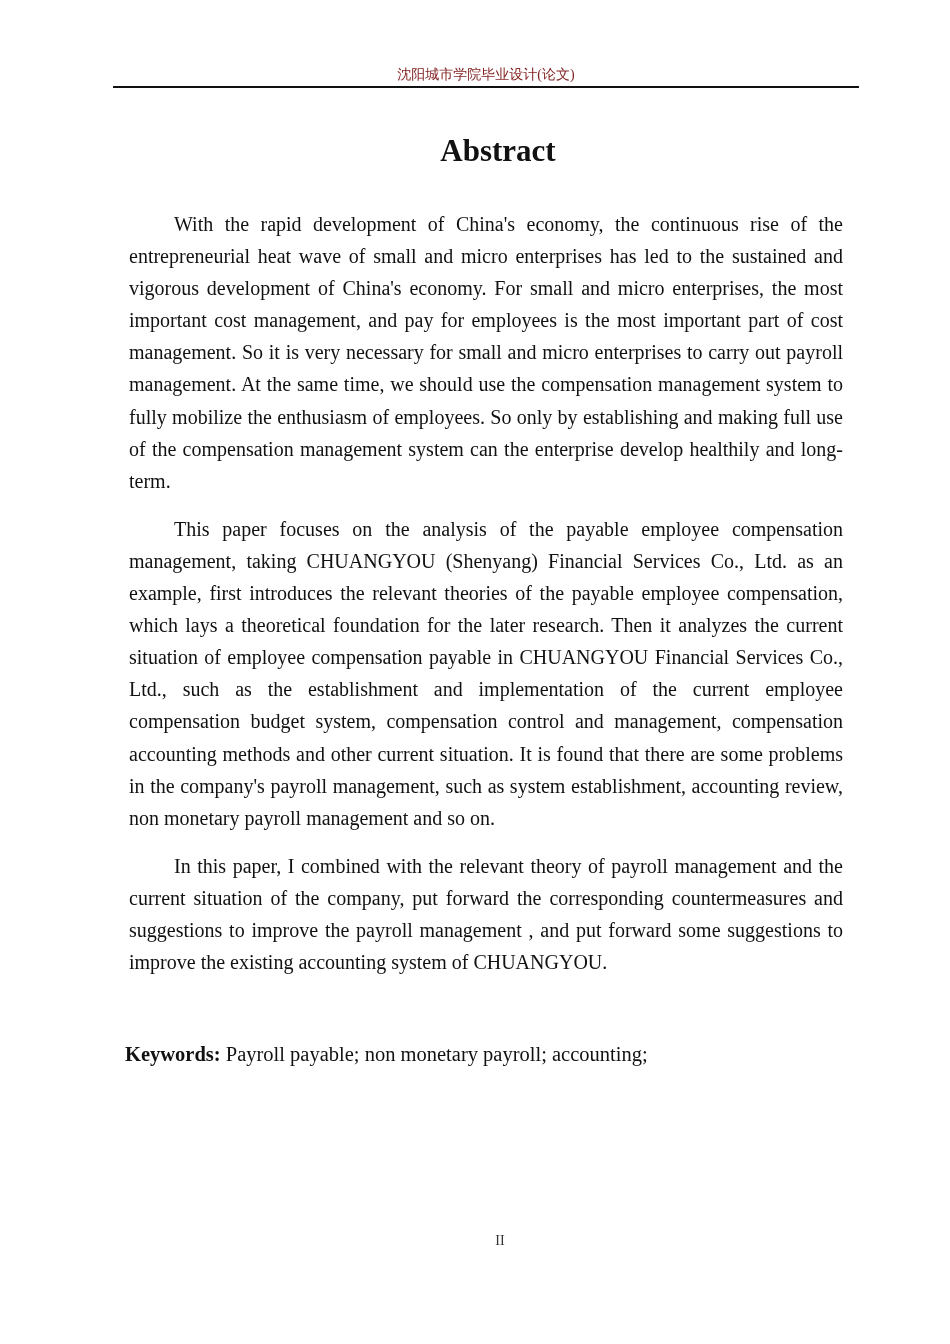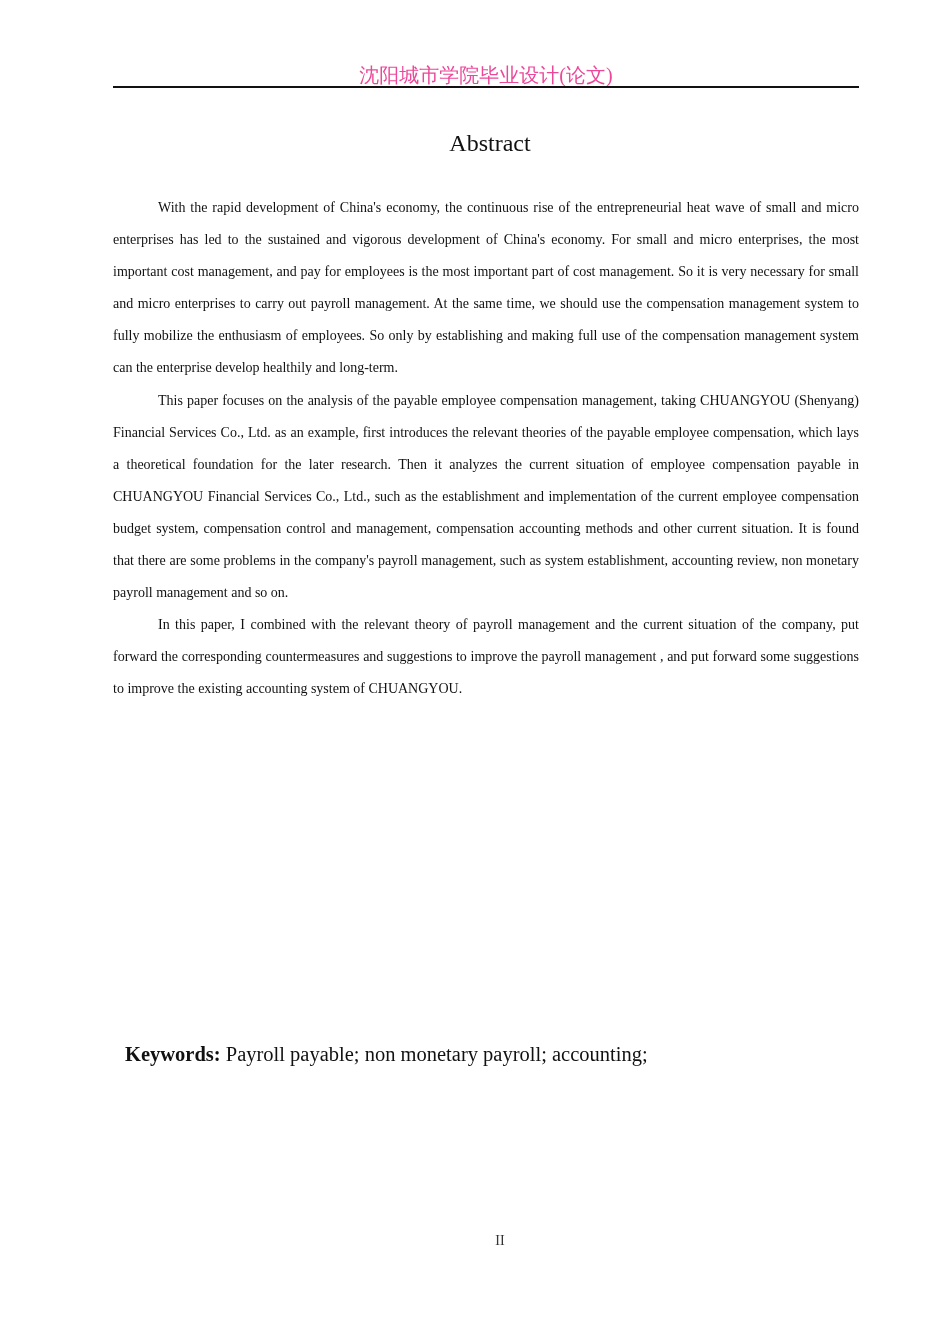--- a/index.html
+++ b/index.html
@@ -14,52 +14,52 @@
       overflow: hidden;
       font-family: "Liberation Serif", "DejaVu Serif", serif;
       color: #111111;
     }
     .running-header {
       position: absolute;
       left: 113px;
       top: 66px;
       width: 746px;
       text-align: center;
-      font-size: 20px;
+      font-size: 14px;
       line-height: 18px;
-      color: #ec4899;
+      color: #7f1d1d;
     }
     .header-rule {
       position: absolute;
       left: 113px;
       top: 86px;
       width: 746px;
       height: 0;
       border-top: 2px solid #111;
     }
     .title {
       position: absolute;
       left: 113px;
       top: 124px;
       width: 746px;
       text-align: center;
-      font-size: 24px;
+      font-size: 31px;
       line-height: 30px;
-      font-weight: normal;
-      margin: 4px;
+      font-weight: bold;
+      margin: 12px;
     }
     .body-text {
       position: absolute;
       left: 113px;
       top: 192px;
       width: 746px;
     }
     .para {
-      margin: 0;
-      font-size: 14px;
+      margin: 16px;
+      font-size: 20px;
       line-height: 32.1px;
       text-align: justify;
       text-indent: 45px;
     }
     .keywords {
       position: absolute;
       left: 113px;
       top: 1026px;
       width: 746px;
       font-size: 20.5px;

